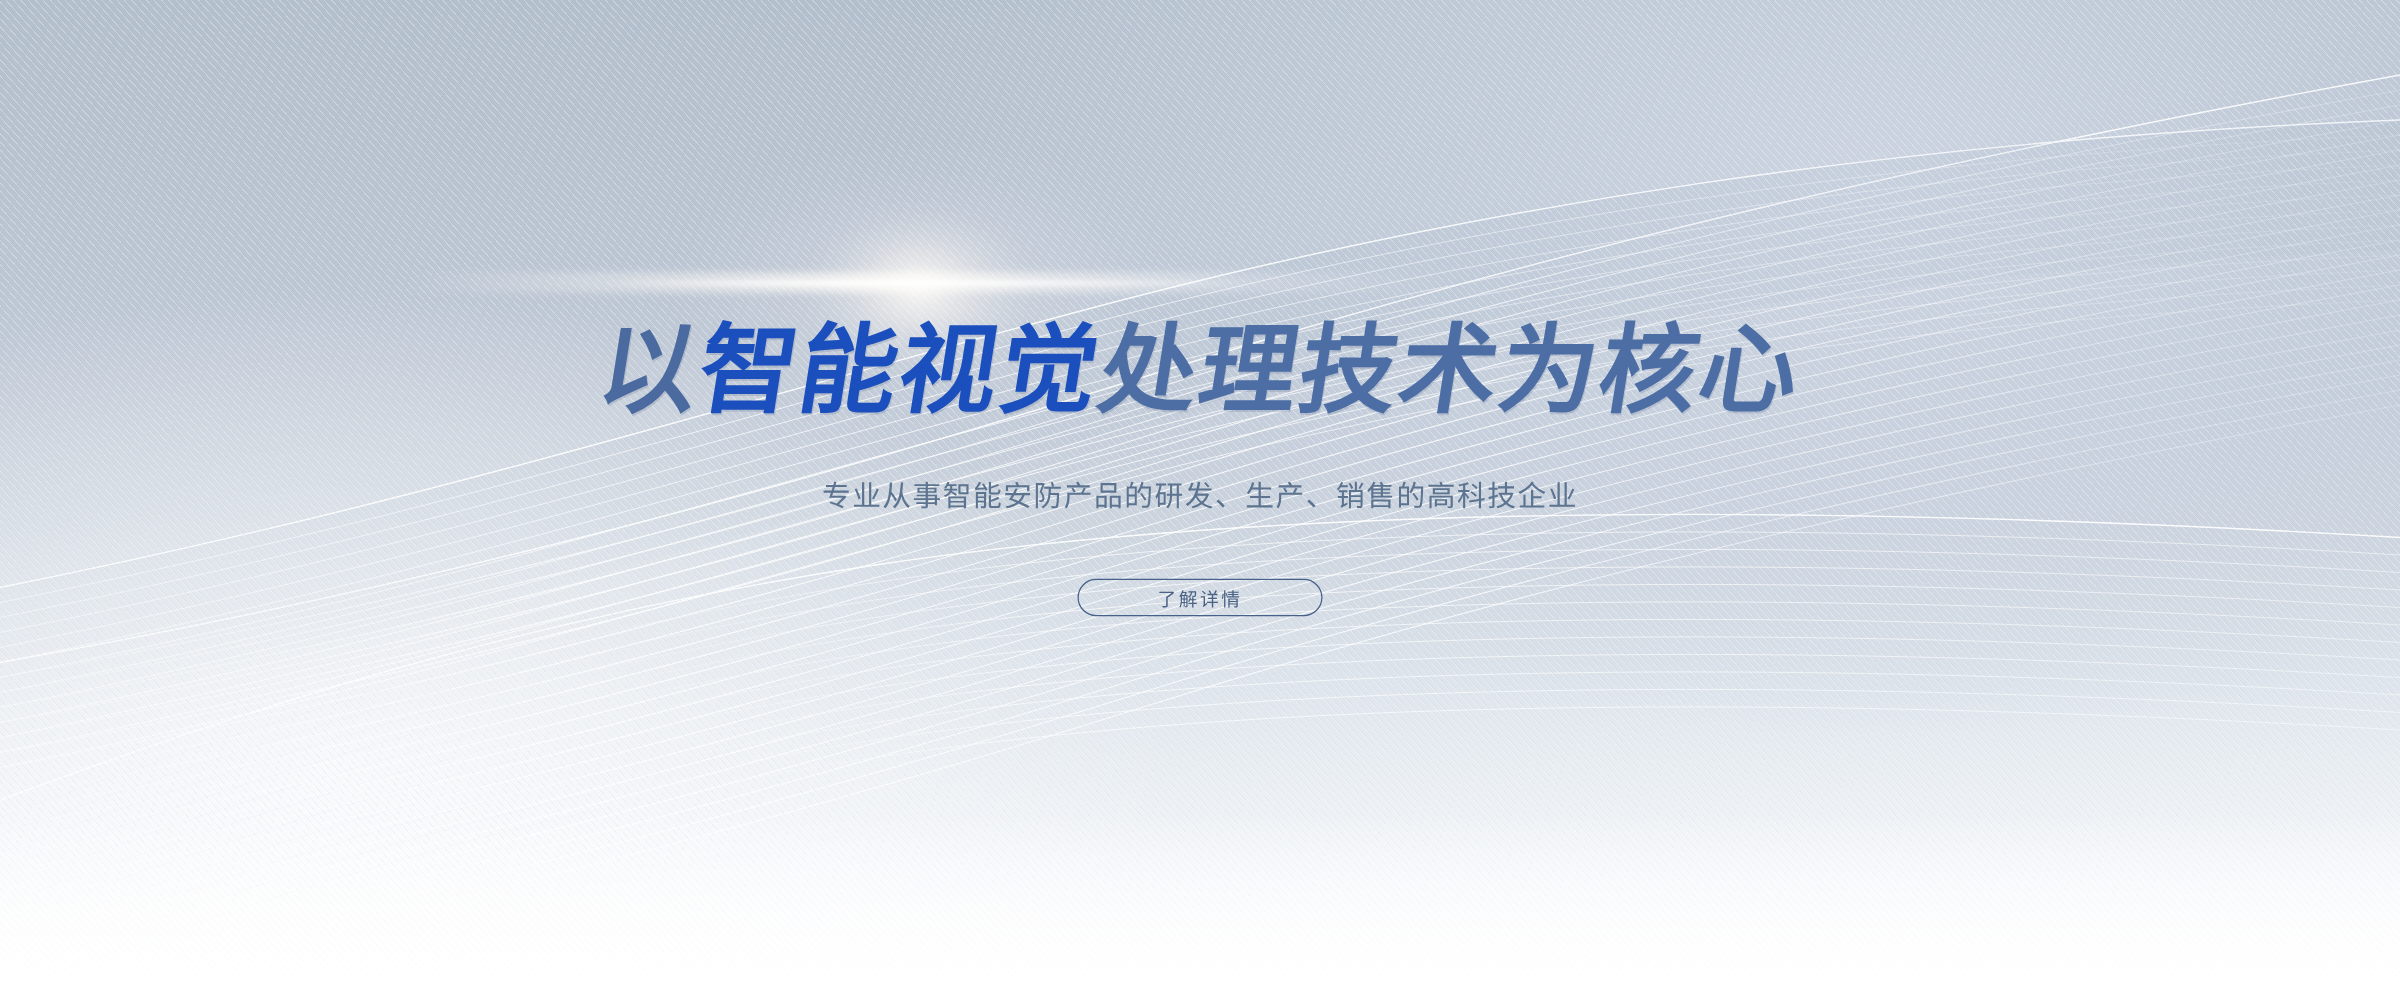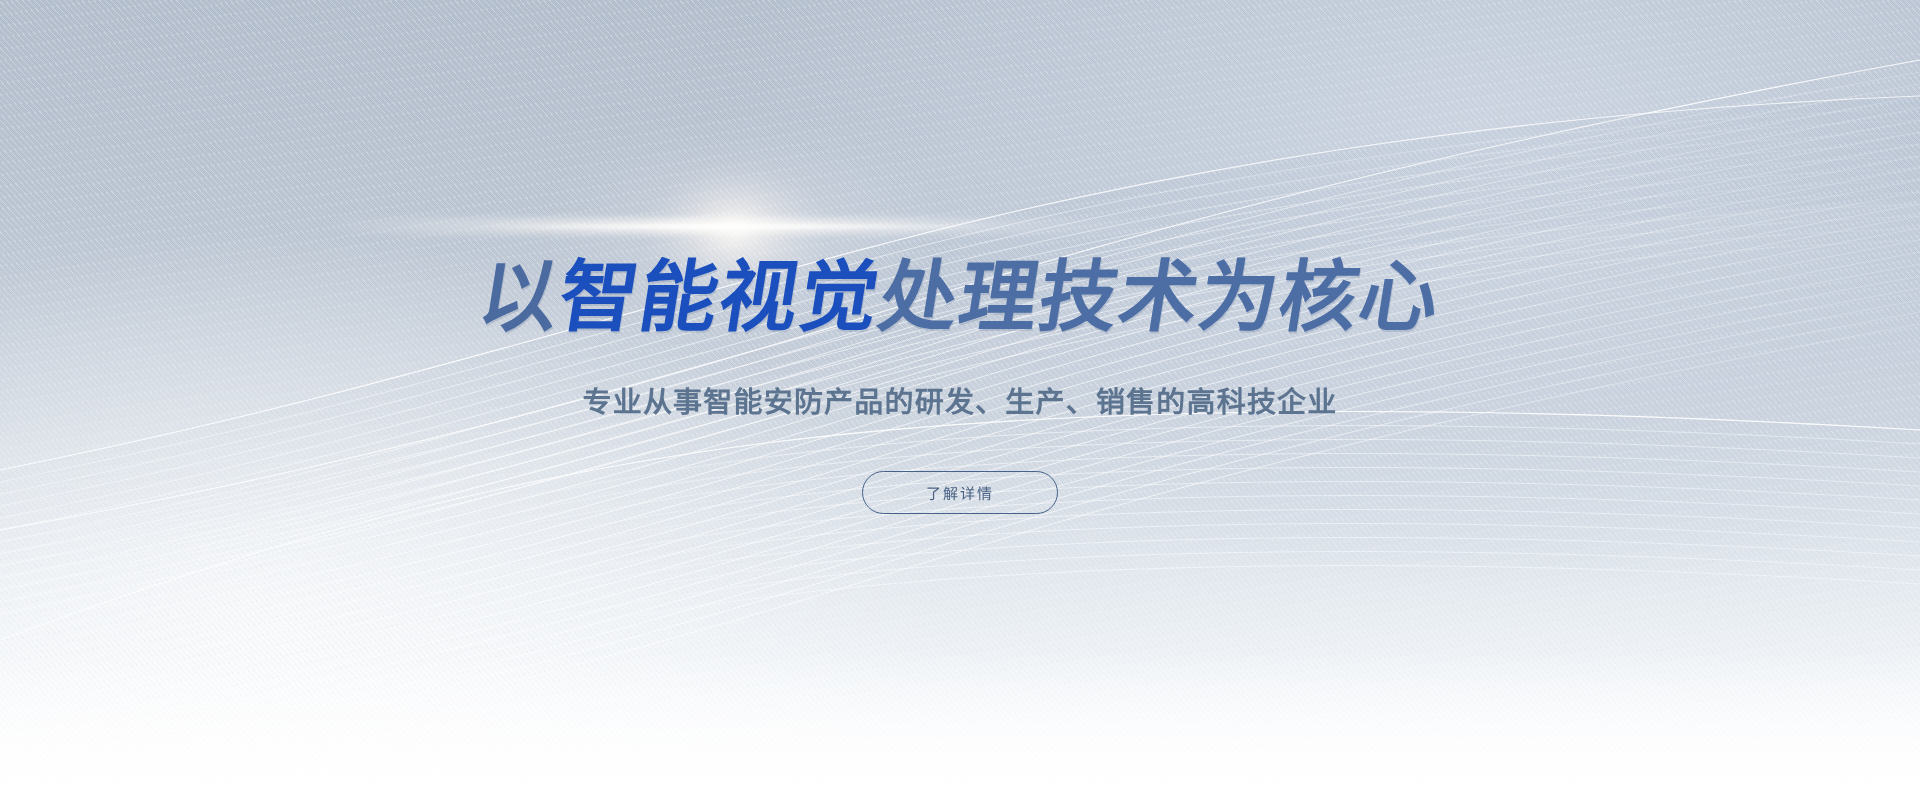--- a/index.html
+++ b/index.html
@@ -166,38 +166,38 @@
     text-shadow:1px 2px 0 rgba(90,110,145,0.22);
     user-select:none;
   }
   .headline .seg-accent { color:#1b4fbe; }
   .headline .seg-muted  { color:#4d6ea4; }
   .headline .seg-lead   { color:#4a6aa0; }
 
   .subtitle {
     margin-top:42px;
     font-family:"DejaVu Sans","Liberation Sans",sans-serif;
-    font-size:29px;
-    font-weight:700;
+    font-size:23px;
+    font-weight:400;
     letter-spacing:1.2px;
     color:#5d7characters;
     color:#5c7490;
     white-space:nowrap;
   }
 
   .cta-wrap {
     margin-top:51px;
   }
 
   .cta-button {
     display:flex;
     align-items:center;
     justify-content:center;
     width:196px;
-    height:43px;
+    height:30px;
     border:1.5px solid #46618a;
     border-radius:22px;
     background:transparent;
     color:#4a6285;
     font-family:"DejaVu Sans","Liberation Sans",sans-serif;
     font-size:15px;
     letter-spacing:2px;
     cursor:pointer;
     transition:background .18s ease, color .18s ease;
   }

